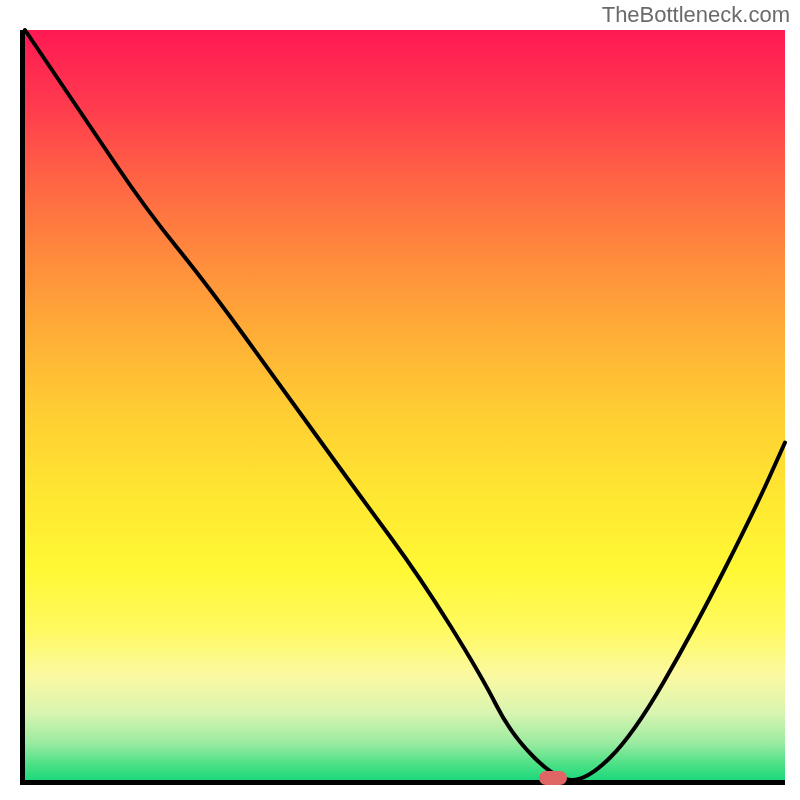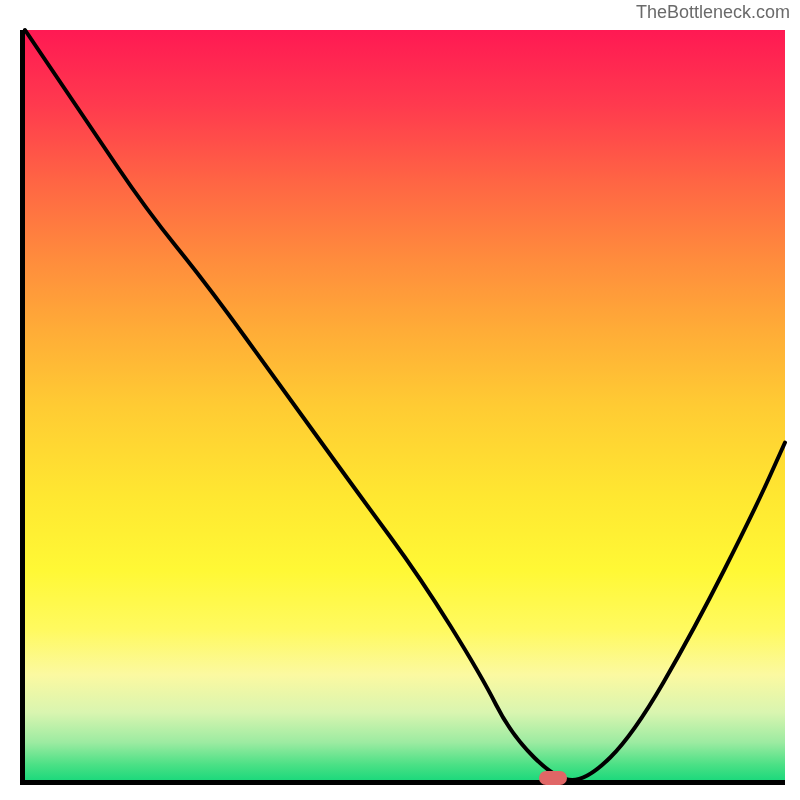--- a/index.html
+++ b/index.html
@@ -12,21 +12,21 @@
   }
   .container {
     position: relative;
     width: 800px;
     height: 800px;
   }
   .watermark {
     position: absolute;
     top: 2px;
     right: 10px;
-    font-size: 18px;
+    font-size: 22px;
     color: #6a6a6a;
     font-family: Arial, sans-serif;
     z-index: 10;
   }
   .plot-area {
     position: absolute;
     left: 20px;
     top: 30px;
     width: 760px;
     height: 750px;

